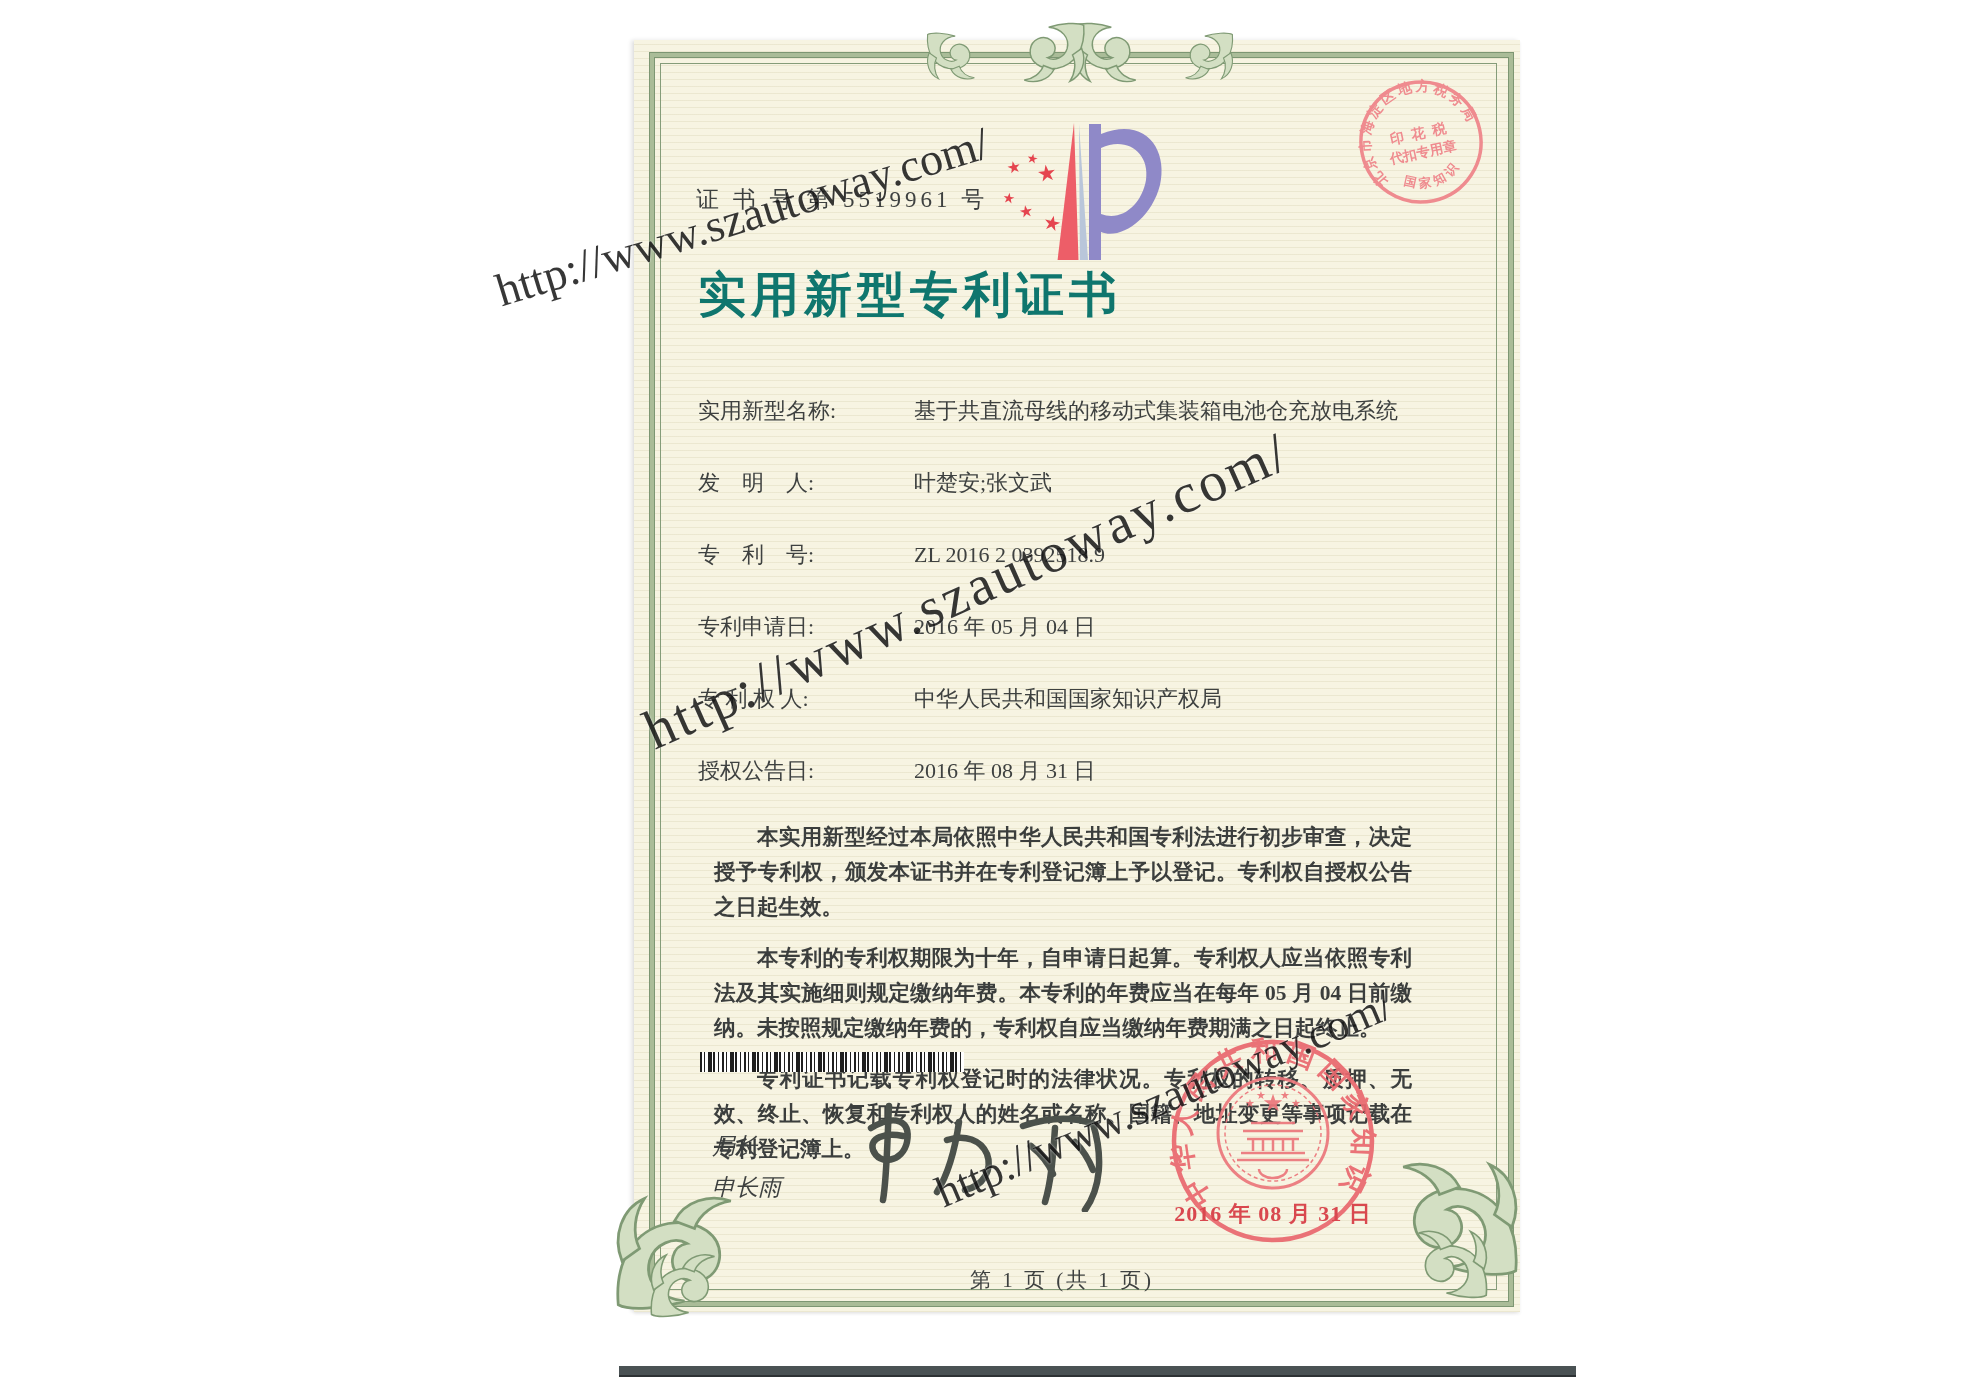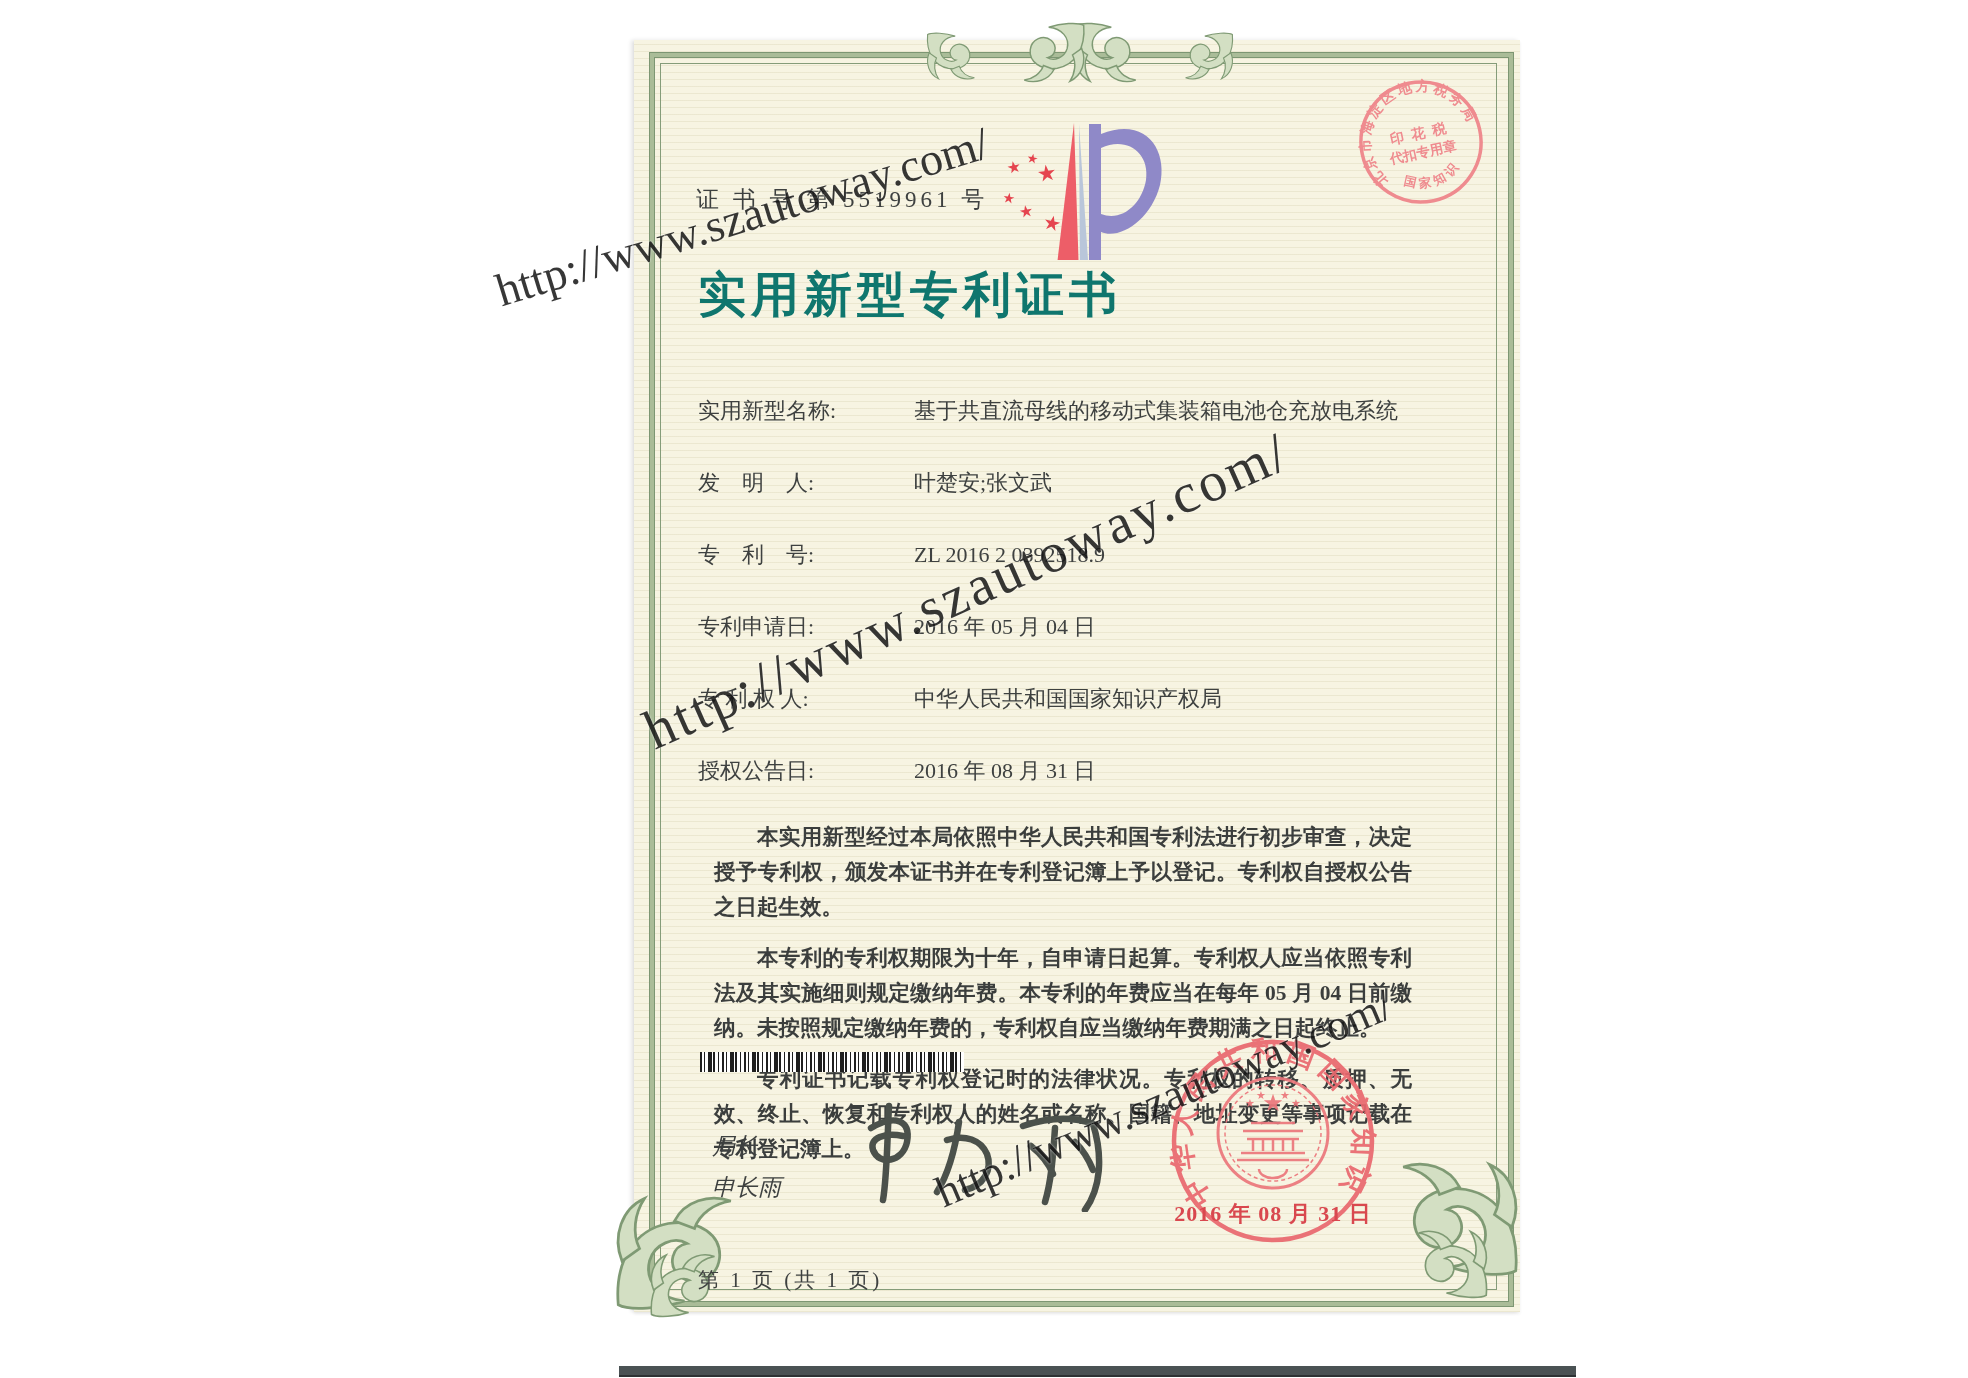--- a/index.html
+++ b/index.html
@@ -43,21 +43,21 @@
   .barcode{
     left:700px;top:1052px;width:264px;height:20px;background:#fff;
     background-image:repeating-linear-gradient(90deg,
       #1f1f1f 0 2px, transparent 2px 4px,
       #1f1f1f 4px 5px, transparent 5px 8px,
       #1f1f1f 8px 12px, transparent 12px 13px,
       #1f1f1f 13px 15px, transparent 15px 18px,
       #1f1f1f 18px 19px, transparent 19px 22px);
   }
   .signer{left:712px;top:1126px;font-size:23px;line-height:41px;color:#3e4140;font-style:italic;}
-  .page-foot{left:698px;top:1266px;width:728px;text-align:left;font-size:21px;
+  .page-foot{left:698px;top:1266px;width:728px;text-align:center;font-size:21px;
              letter-spacing:3px;color:#3e4140;}
   
   .wm{
     color:#151515;opacity:.85;white-space:nowrap;
     font-family:"Liberation Serif","DejaVu Serif",serif;
     text-shadow:0 0 2px rgba(255,255,255,.9);
     pointer-events:none;
   }
   .wm1{left:505px;top:264px;font-size:46px;transform-origin:0 100%;transform:rotate(-17deg);}
   .wm2{left:660px;top:698px;font-size:56px;letter-spacing:3px;transform-origin:0 100%;transform:rotate(-24deg);}

